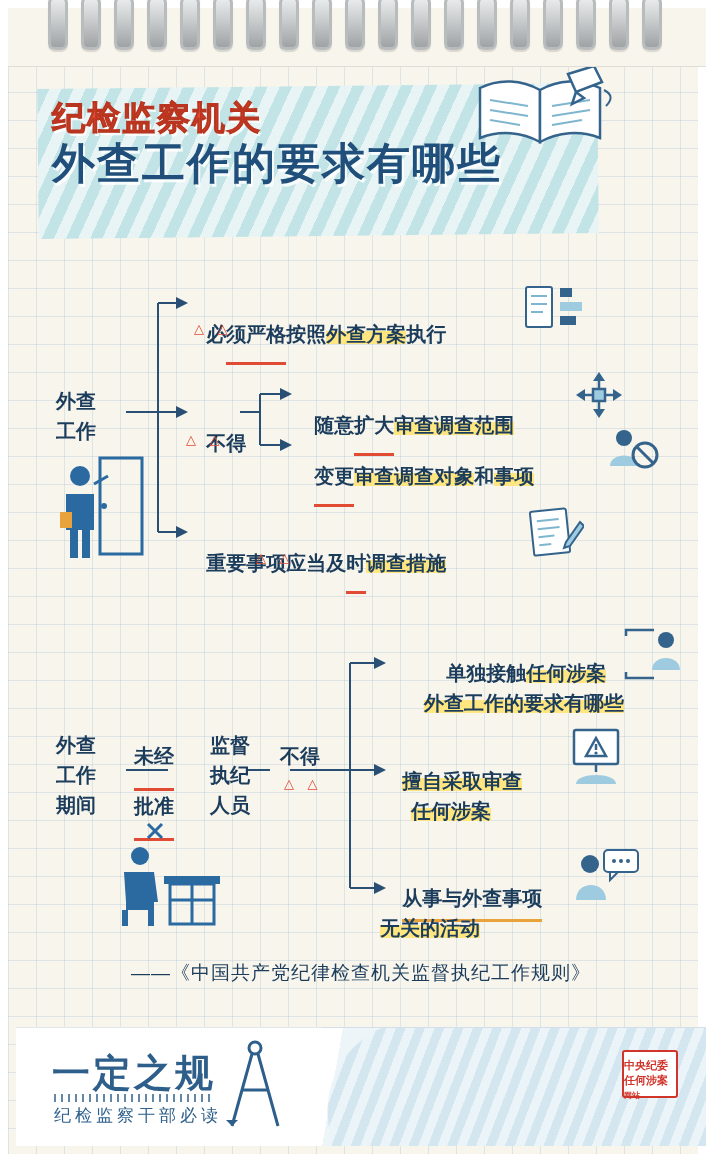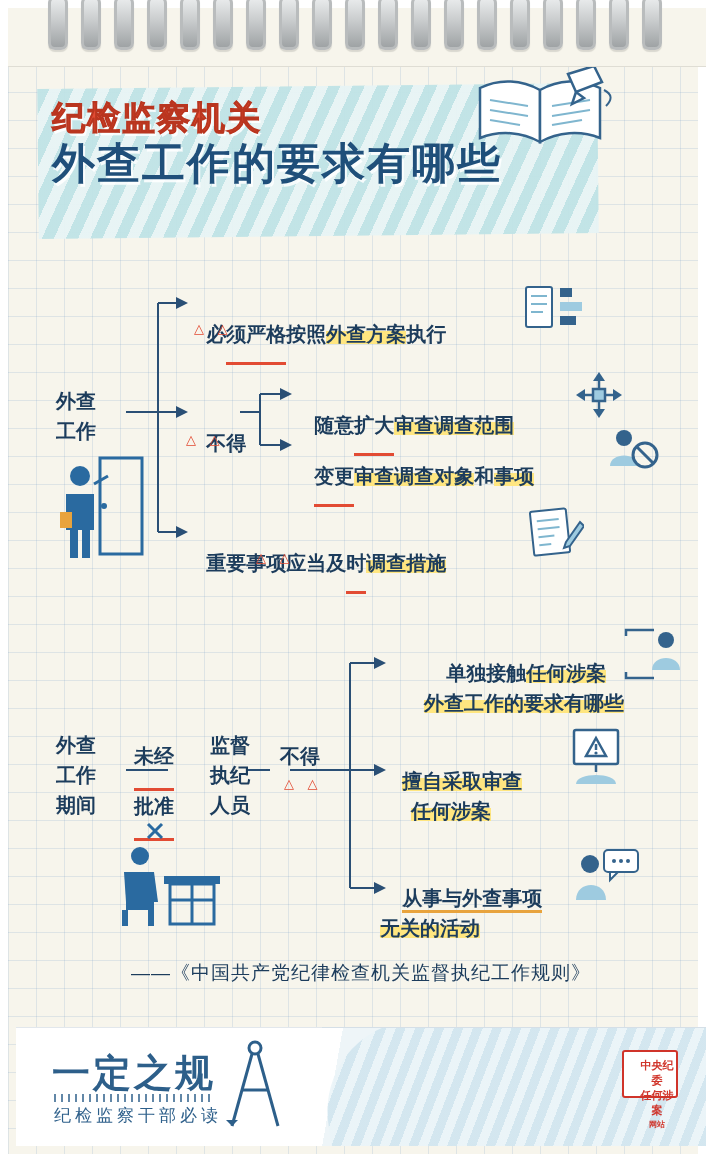--- a/index.html
+++ b/index.html
@@ -54,21 +54,21 @@
   .title2{
     font-size:43px;font-weight:bold;letter-spacing:2px;color:#1f4f7a;
     text-shadow:2px 3px 0 rgba(255,255,255,.85);
     line-height:1.22;
   }
   .book-icon{position:absolute;right:86px;top:56px;z-index:7;}
   
   .node{position:absolute;font-size:20px;color:#1c3c5c;font-weight:bold;line-height:1.5;white-space:pre;}
   .hl-y{background:linear-gradient(transparent 38%, #ffe680 38%, #ffe680 94%, transparent 94%);}
   .ul-r{border-bottom:3px solid #e24b33;padding-bottom:17px;}
-  .ul-o{border-bottom:3px solid #e8a33d;padding-bottom:1px;}
+  .ul-o{border-bottom:3px solid #e8a33d;padding-bottom:10px;}
   .dots{position:absolute;color:#e24b33;font-size:13px;letter-spacing:5px;}
   svg.lines{position:absolute;left:0;top:0;width:706px;height:1162px;pointer-events:none;}
   .quote{
     position:absolute;left:0;width:706px;text-align:center;
     font-size:19px;color:#1c3c5c;letter-spacing:1px;
   }
   
   .footer{
     position:absolute;left:8px;bottom:8px;width:690px;height:118px;
     background:linear-gradient(100deg,#ffffff 0 46%,#eef5f8 46% 100%);
@@ -89,22 +89,22 @@
   }
   .brandsub{
     position:absolute;left:38px;top:76px;
     font-size:17px;color:#2d5f8a;letter-spacing:4px;
   }
   .ticks{position:absolute;left:38px;top:66px;width:160px;height:8px;
     background:repeating-linear-gradient(to right,#2d5f8a 0 2px,transparent 2px 7px);opacity:.75;}
   .seal{
     position:absolute;right:28px;top:22px;width:56px;height:48px;
     border:2px solid #d0342a;border-radius:3px;background:#fff;
-    color:#d0342a;text-align:center;font-size:11px;line-height:1.35;
-    padding-top:6px;box-sizing:border-box;font-weight:bold;padding-left:14px;
+    color:#d0342a;text-align:left;font-size:11px;line-height:1.35;
+    padding-top:6px;box-sizing:border-box;font-weight:bold;
   }
   .seal .s3{font-size:8px;margin-top:3px;}
 </style>
 </head>
 <body>
 
 <div id="poster">
 
   <div class="spiral" id="spiral">
       <div class="hole" style="left: 41px;"></div>

